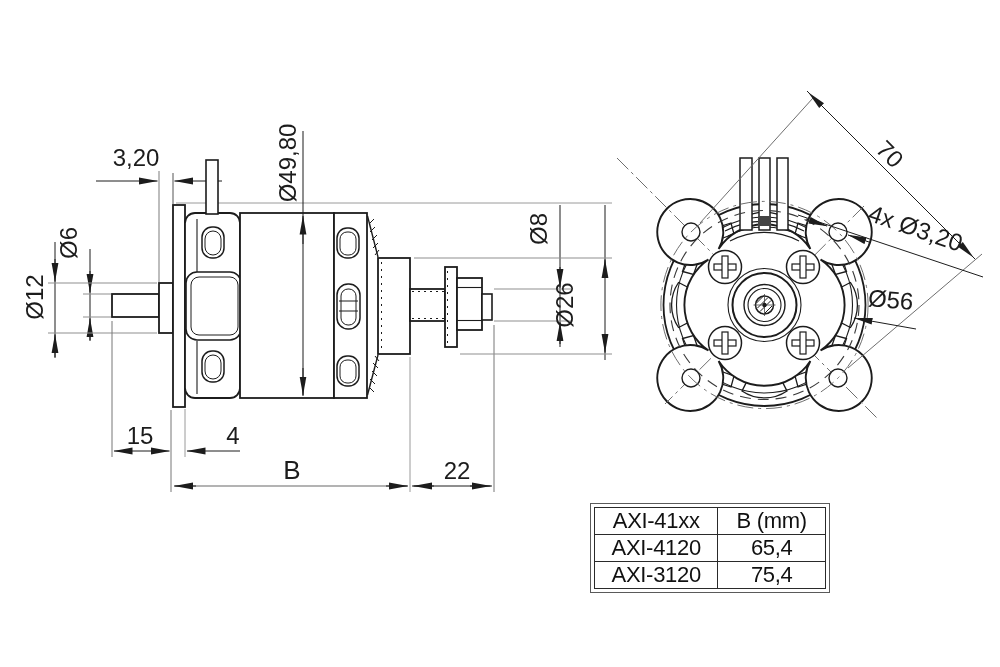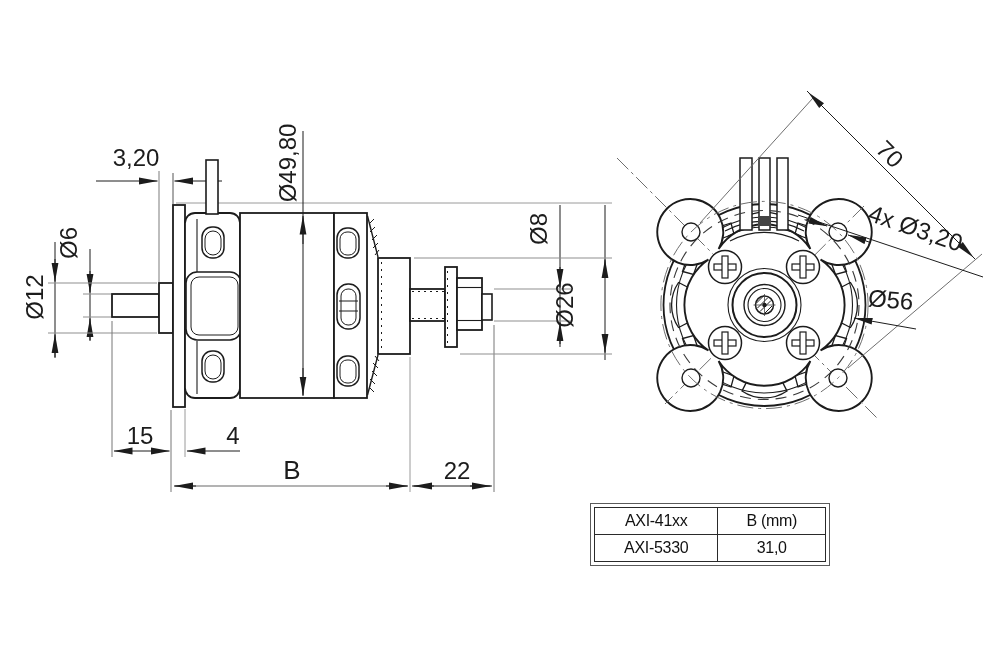--- a/index.html
+++ b/index.html
@@ -6,21 +6,21 @@
   #canvas{position:relative;width:1000px;height:667px;background:#fff;overflow:hidden;
           font-family:"Liberation Sans",sans-serif;border-radius:9px;}
   #dwg{position:absolute;left:0;top:0;}
   svg text{font-family:"Liberation Sans",sans-serif;fill:#1c1c1c;}
   .dim-t{font-size:24px;}
   .dim-b{font-size:26px;}
   .table-wrap{position:absolute;left:590px;top:503px;width:240px;border:1px solid #5a5a5a;
               padding:3px;background:#fff;box-sizing:border-box;}
   .table-wrap table{width:100%;border-collapse:collapse;table-layout:fixed;}
   .table-wrap th,.table-wrap td{border:1.6px solid #2a2a2a;text-align:center;height:26px;
-      font-weight:normal;font-size:16px;color:#111;padding:0;letter-spacing:-0.3px;}
+      font-weight:normal;font-size:22px;color:#111;padding:0;letter-spacing:-0.3px;}
   .col1{width:53%;}
 </style>
 </head>
 <body>
 
 <div id="canvas">
 <svg id="dwg" width="1000" height="667" viewBox="0 0 1000 667">
   <defs>
     <marker id="ah" markerWidth="20" markerHeight="9" refX="18.5" refY="4" orient="auto" markerUnits="userSpaceOnUse">
       <path d="M0,0.6 L19,4 L0,7.4 Z" fill="#1c1c1c"></path>
@@ -267,19 +267,23 @@
 </svg>
 
 <div class="table-wrap">
   <table>
     <tbody>
     <tr>
       <th class="col1">AXI-41xx</th>
       <th>B (mm)</th>
     </tr>
     <tr>
-      <td>AXI-5330</td>
-      <td>31,0</td>
+      <td>AXI-4120</td>
+      <td>65,4</td>
+    </tr>
+    <tr>
+      <td>AXI-3120</td>
+      <td>75,4</td>
     </tr>
     </tbody>
   </table>
 </div>
 </div>
 
 </body></html>

